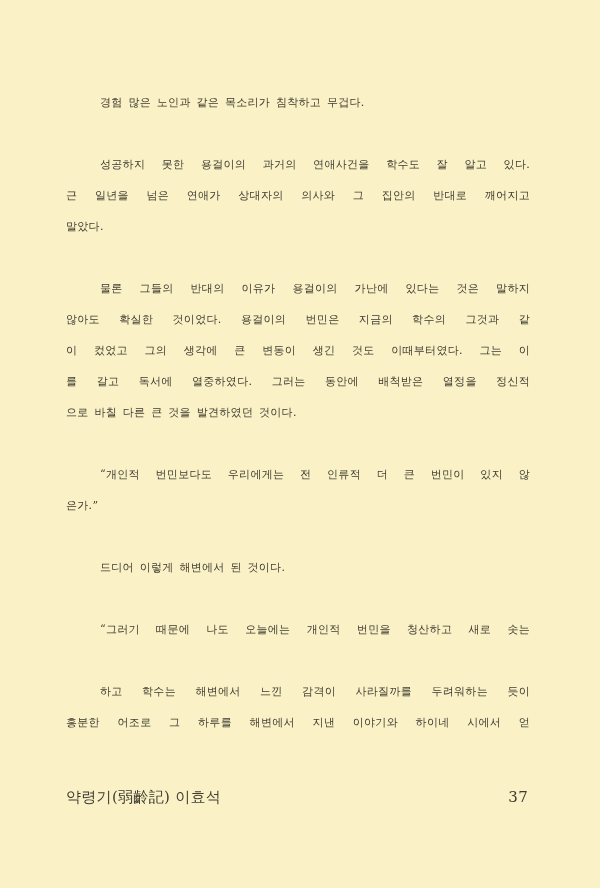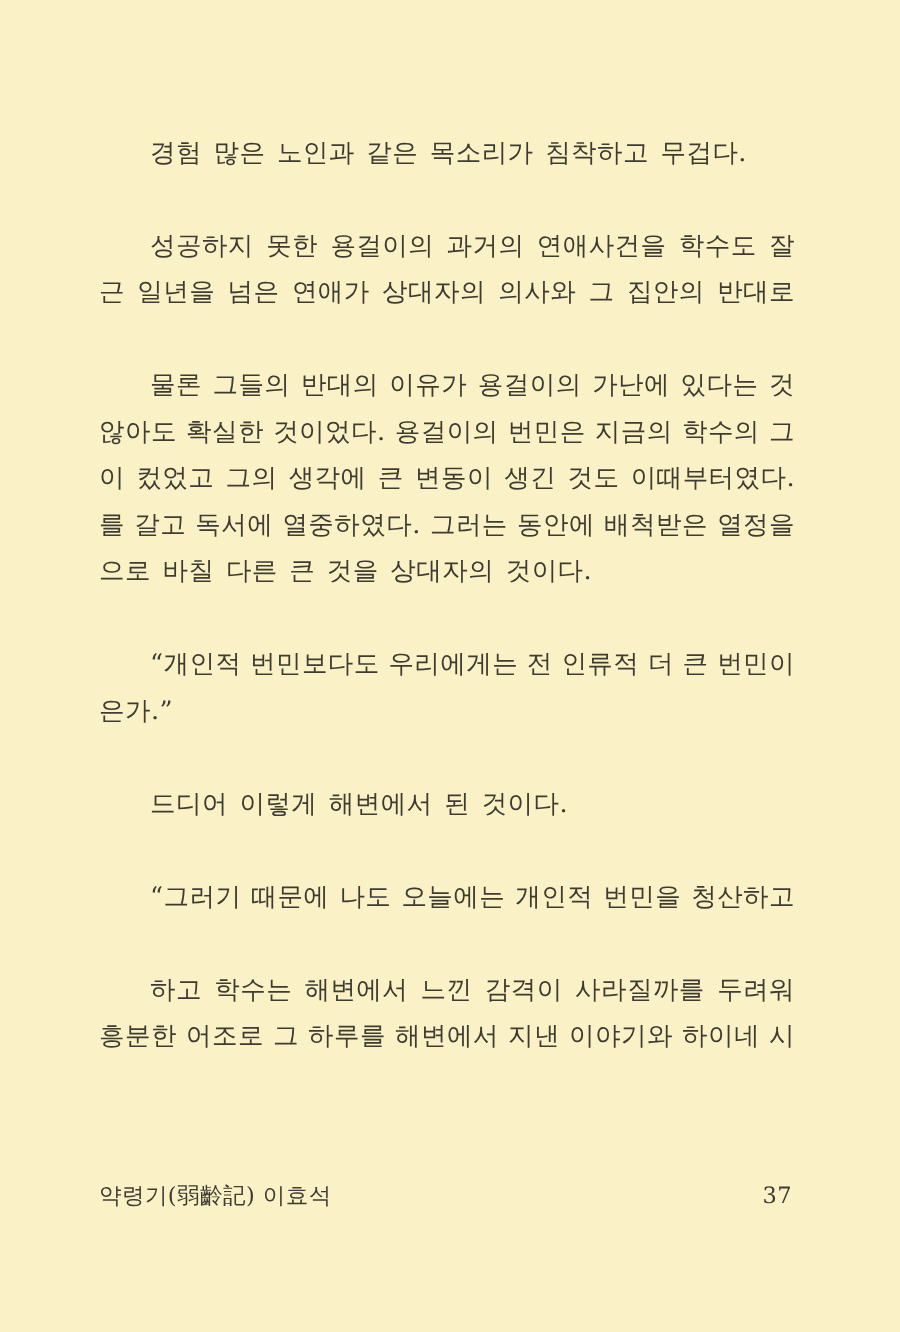--- a/index.html
+++ b/index.html
@@ -18,21 +18,21 @@
     overflow: hidden;
   }
   .text-block {
     position: absolute;
     left: 66px;
     top: 87px;
     width: 464px;
   }
   .para { margin-bottom: 31px; }
   .line {
-    font-size: 17px;
+    font-size: 11px;
     line-height: 31px;
     letter-spacing: 0.3px;
     word-spacing: 2px;
     white-space: nowrap;
     overflow: hidden;
     max-height: 31px;
   }
   .line.first { text-indent: 34px; }
   .line.fill {
     white-space: normal;
@@ -60,28 +60,29 @@
 
   <div class="text-block">
 
     <div class="para">
       <div class="line first">경험 많은 노인과 같은 목소리가 침착하고 무겁다.</div>
     </div>
 
     <div class="para">
       <div class="line first fill">성공하지 못한 용걸이의 과거의 연애사건을 학수도 잘 알고 있다.</div>
       <div class="line fill">근 일년을 넘은 연애가 상대자의 의사와 그 집안의 반대로 깨어지고</div>
+      <div class="line">말았다.</div>
     </div>
 
     <div class="para">
       <div class="line first fill">물론 그들의 반대의 이유가 용걸이의 가난에 있다는 것은 말하지</div>
       <div class="line fill">않아도 확실한 것이었다. 용걸이의 번민은 지금의 학수의 그것과 같</div>
       <div class="line fill">이 컸었고 그의 생각에 큰 변동이 생긴 것도 이때부터였다. 그는 이</div>
       <div class="line fill">를 갈고 독서에 열중하였다. 그러는 동안에 배척받은 열정을 정신적</div>
-      <div class="line">으로 바칠 다른 큰 것을 상대자의 것이다.</div>
+      <div class="line">으로 바칠 다른 큰 것을 발견하였던 것이다.</div>
     </div>
 
     <div class="para">
       <div class="line first fill">“개인적 번민보다도 우리에게는 전 인류적 더 큰 번민이 있지 않</div>
       <div class="line">은가.”</div>
     </div>
 
     <div class="para">
       <div class="line first">드디어 이렇게 해변에서 된 것이다.</div>
     </div>

